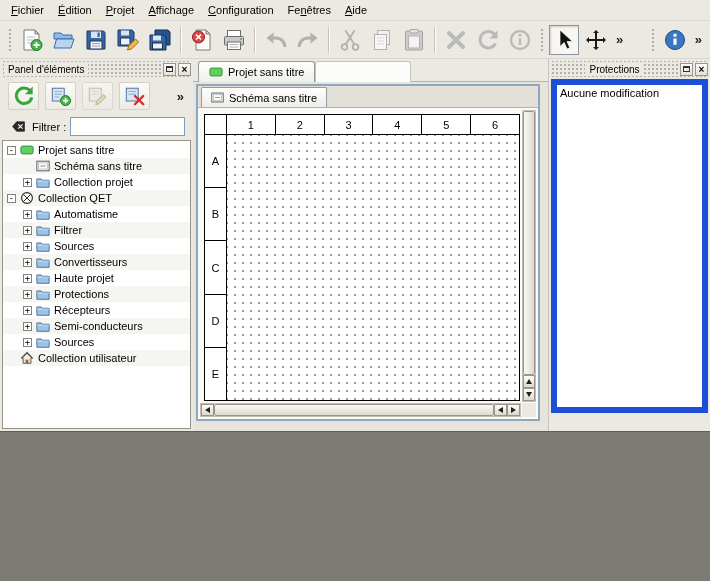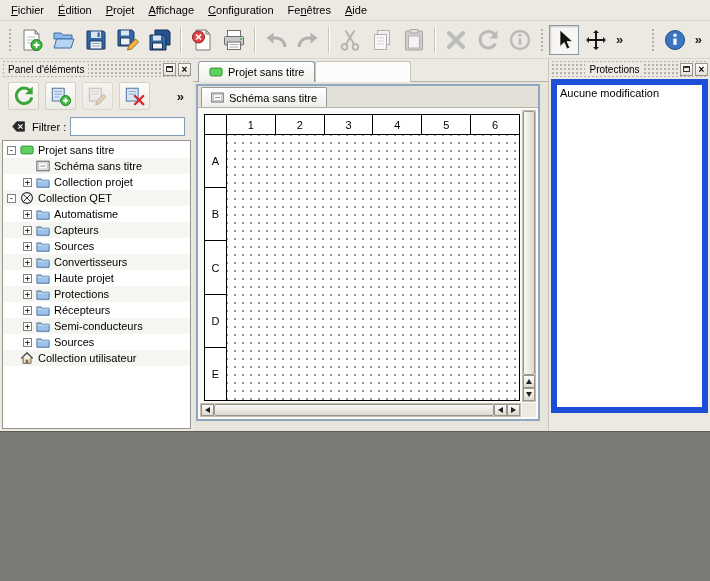--- a/index.html
+++ b/index.html
@@ -455,21 +455,21 @@
             </span>
             <span class="tree-label">Automatisme</span>
           </div>
           <div class="tree-row" data-depth="1">
             <span class="expander">+</span>
             <span class="tree-ic">
               <svg>
                 <use href="#ic-folder"></use>
               </svg>
             </span>
-            <span class="tree-label">Capteurs</span>
+            <span class="tree-label">Filtrer</span>
           </div>
           <div class="tree-row" data-depth="1">
             <span class="expander">+</span>
             <span class="tree-ic">
               <svg>
                 <use href="#ic-folder"></use>
               </svg>
             </span>
             <span class="tree-label">Sources</span>
           </div>

